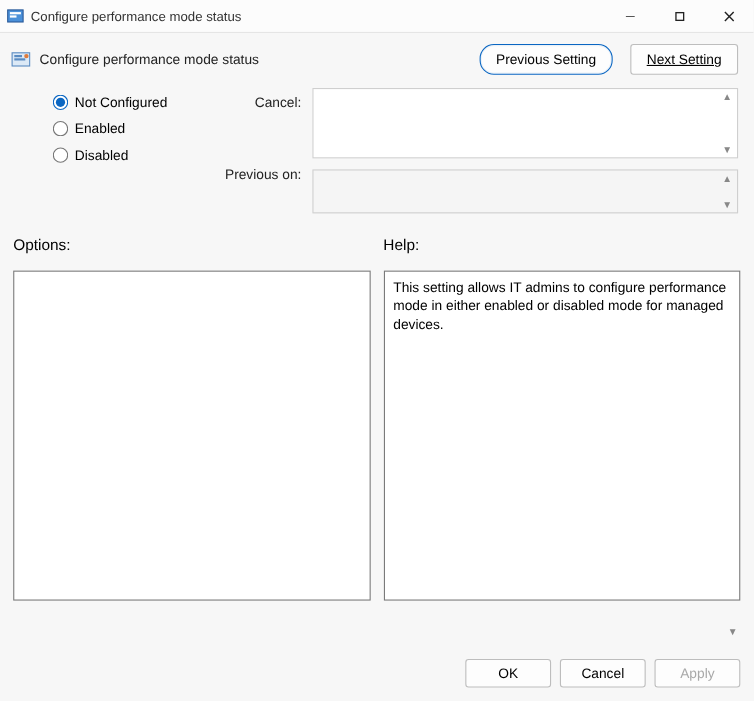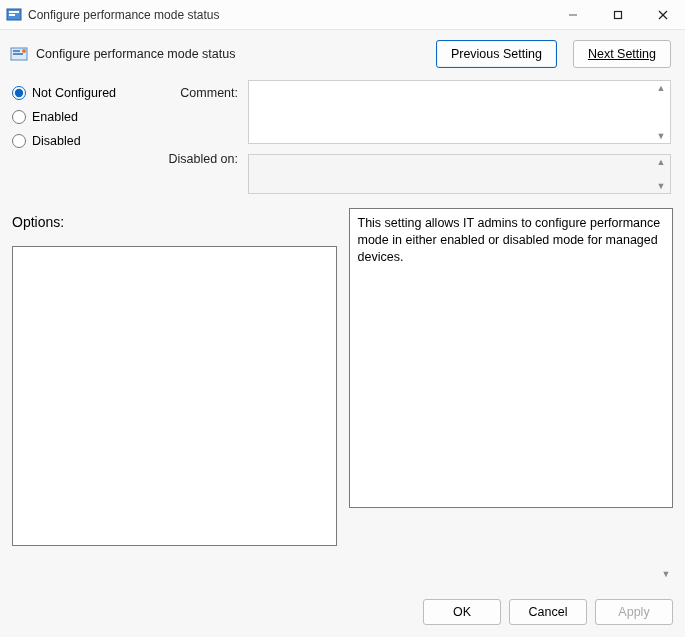--- a/index.html
+++ b/index.html
@@ -43,26 +43,27 @@
     .nav-btn {
       border: 1px solid #0a66c2;
       background: #fdfdfd;
       color: #000;
       padding: 6px 14px;
       font-size: 12.5px;
       border-radius: 3px;
       margin-left: 8px;
       cursor: pointer;
     }
-    .nav-btn.previous { border-color: #0a66c2; box-shadow: 0 0 0 1px rgba(10,102,194,0.08) inset;}
+    .nav-btn.previous { border-color: #0a66c2; box-shadow: 0 0 0 1px rgba(10,102,194,0.08) inset; border-radius: 13px;}
     .nav-btn.next { border-color: #bdbdbd; text-decoration: underline; }
     .config-row {
       display: flex;
       padding: 8px 12px 0 12px;
       gap: 10px;
+      margin-left: 36px;
     }
     .radio-col { width: 130px; padding-top: 6px;}
     .radio-item {
       display: flex;
       align-items: center;
       margin-bottom: 10px;
       font-size: 12.5px;
     }
     .radio-item input[type="radio"] {
       width: 14px; height: 14px; margin-right: 6px;
@@ -203,22 +204,22 @@
         <input type="radio" name="state" style="">
         <span>Enabled</span>
       </label>
       <label class="radio-item">
         <input type="radio" name="state" style="">
         <span>Disabled</span>
       </label>
     </div>
 
     <div class="labels-col">
-      <span class="lbl">Comment:</span>
-      <span class="lbl" style="margin-bottom:0;">Disabled on:</span>
+      <span class="lbl">Cancel:</span>
+      <span class="lbl" style="margin-bottom:0;">Previous on:</span>
     </div>
 
     <div class="fields-col">
       <div class="multiline-field comment">
         <span></span>
         <span class="scroll-arrow up">▲</span>
         <span class="scroll-arrow down">▼</span>
       </div>
       <div class="multiline-field supported">
         <span></span>
@@ -227,20 +228,21 @@
       </div>
     </div>
   </div>
 
   <div class="panels-row">
     <div class="panel-col">
       <span class="panel-label">Options:</span>
       <div class="panel-box"></div>
     </div>
     <div class="panel-col help-wrap">
+      <span class="panel-label">Help:</span>
       <div class="panel-box">
         <span>This setting allows IT admins to configure performance mode in either enabled or disabled mode for managed devices.</span>
       </div>
     </div>
   </div>
 
   <div class="side-scroll-gutter">
     <span class="sarrow down">▼</span>
   </div>
 

